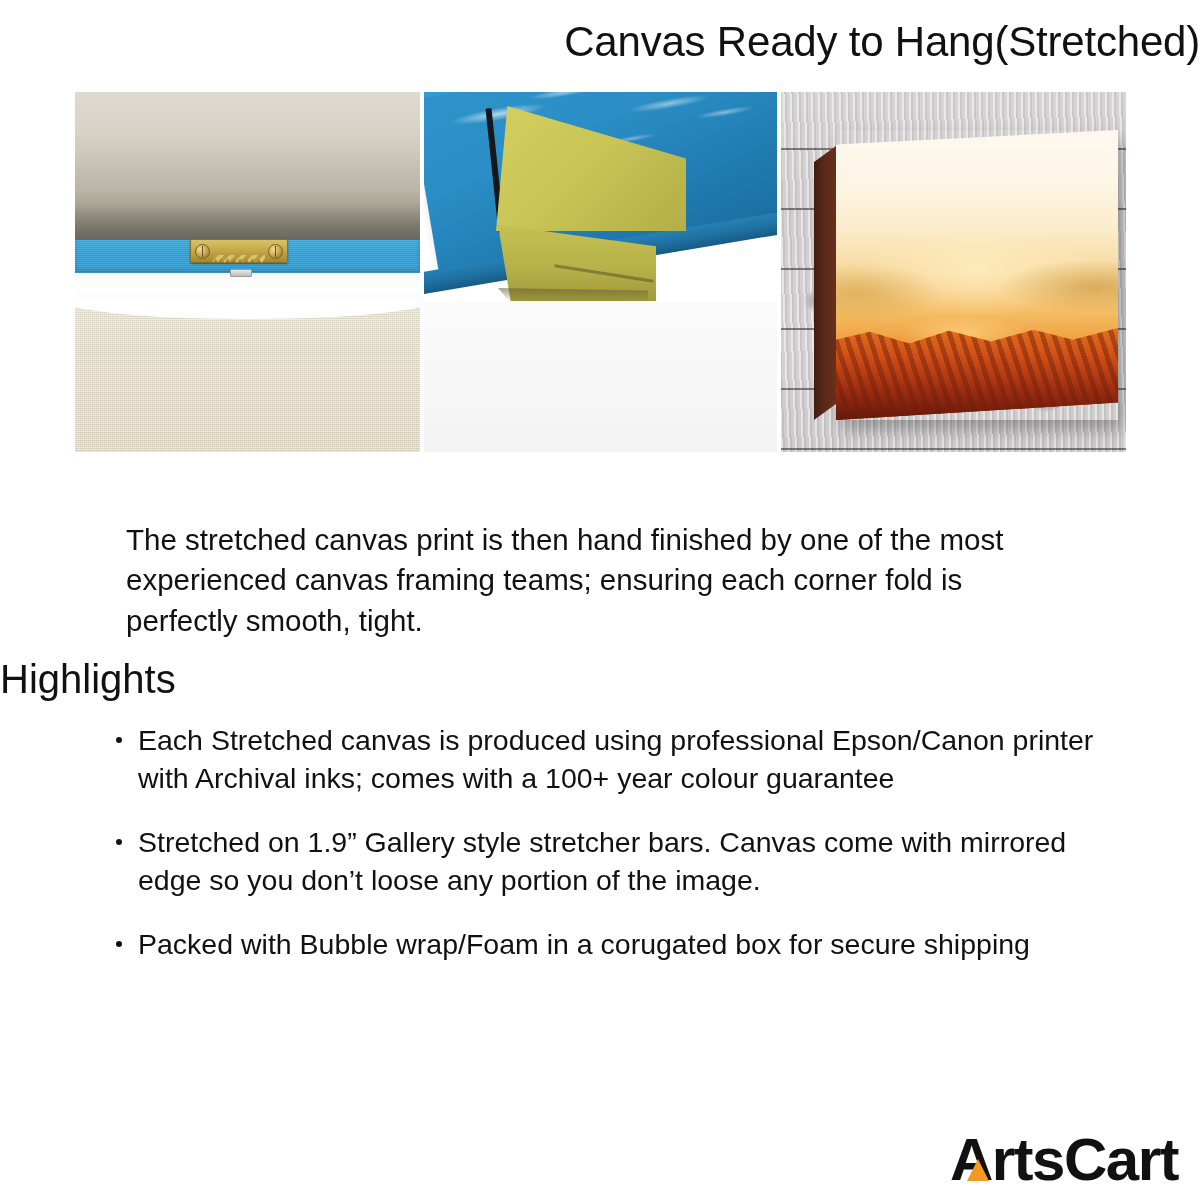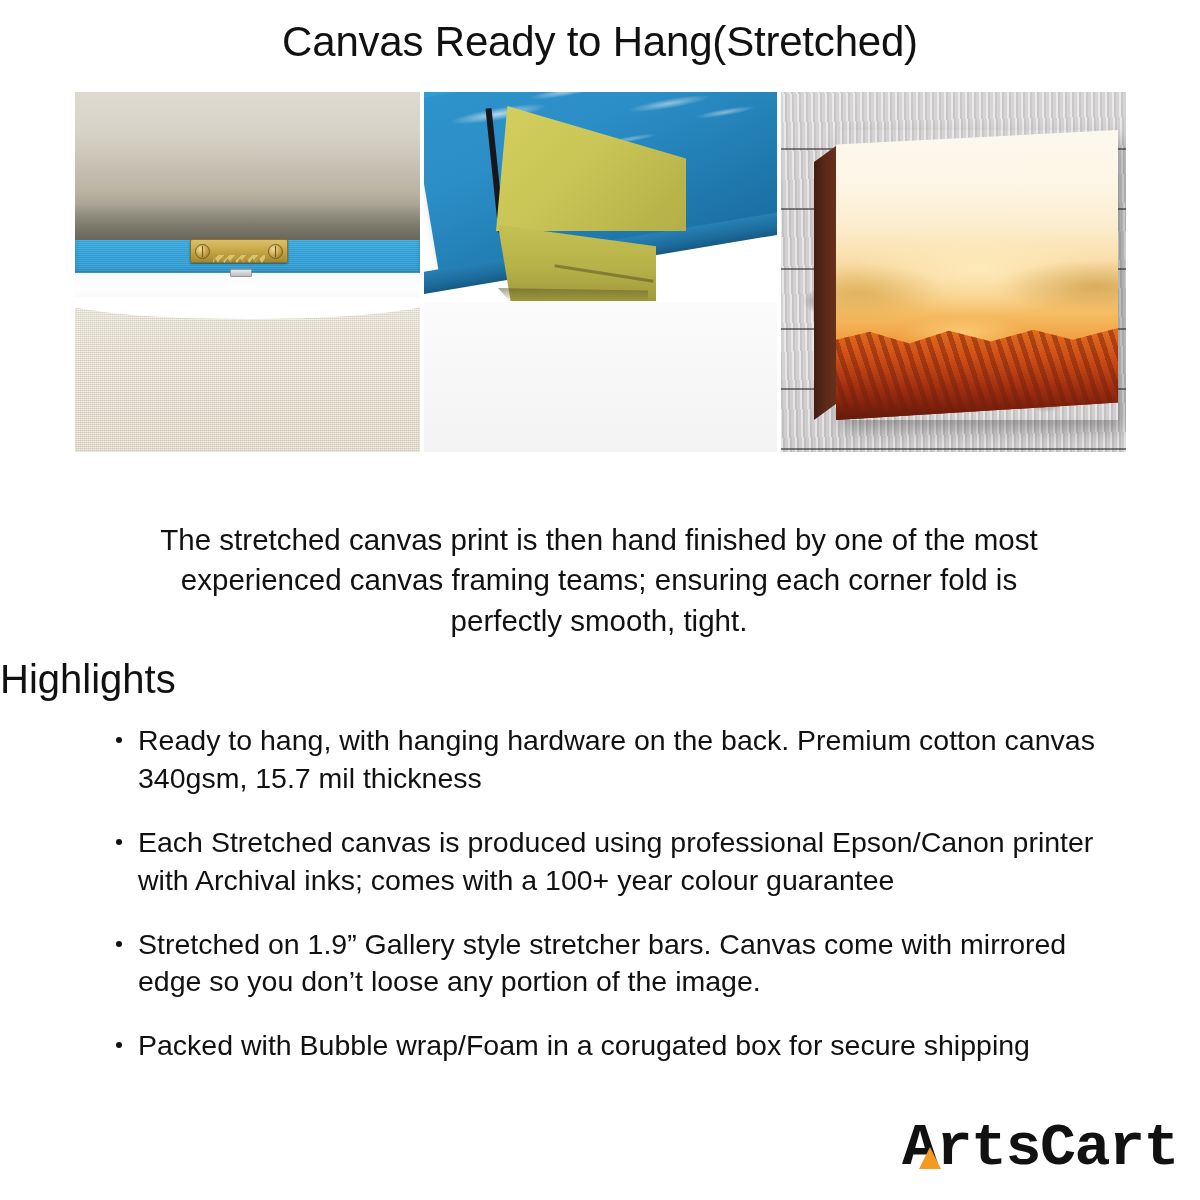--- a/index.html
+++ b/index.html
@@ -11,21 +11,21 @@
     width: 1200px;
     height: 1200px;
     font-family: "Liberation Sans", sans-serif;
     color: #000000;
     overflow: hidden;
     position: relative;
   }
 
   
   .page-title {
-    text-align: center;
+    text-align: right;
     font-size: 42px;
     font-weight: 400;
     letter-spacing: -0.2px;
     line-height: 1.05;
     margin: 0;
     padding-top: 20px;
     color: #111;
   }
 
   
@@ -244,21 +244,20 @@
 
   
   .description {
     position: absolute;
     left: 126px;
     top: 490px;
     width: 946px;
     font-size: 29.5px;
     line-height: 1.38;
     color: #111;
-    text-align: center;
   }
 
   .section-heading {
     position: absolute;
     left: 0; right: 0;
     top: 624px;
     text-align: left;
     font-size: 40px;
     font-weight: 400;
     color: #111;
@@ -289,24 +288,23 @@
     width: 6px;
     height: 6px;
     border-radius: 50%;
     background: #111;
   }
 
   
   .logo {
     position: absolute;
     right: 22px;
-    bottom: 22px;
+    bottom: 10px;
     display: flex;
     align-items: flex-end;
-    font-family: Liberation Mono, monospace;
   }
   .logo-text {
     font-size: 60px;
     font-weight: bold;
     letter-spacing: -1.5px;
     color: #111;
     line-height: 1;
     position: relative;
   }
   .logo-tri {
@@ -368,21 +366,20 @@
     </div>
   </div>
 
 </div>
 
 <p class="description">The stretched canvas print is then hand finished by one of the most experienced canvas framing teams; ensuring each corner fold is perfectly smooth, tight.</p>
 
 <h2 class="section-heading">Highlights</h2>
 
 <ul class="highlights">
-  <li>Ready to hang,  with hanging hardware on the back.  Premium cotton canvas 340gsm, 15.7 mil thickness</li>
   <li>Each Stretched canvas is produced using professional Epson/Canon printer with Archival inks; comes with a 100+ year colour guarantee</li>
   <li>Stretched on 1.9” Gallery style stretcher bars. Canvas come with mirrored edge so you don’t loose any portion of the image.</li>
   <li>Packed with Bubble wrap/Foam in a corugated box for secure shipping</li>
 </ul>
 
 <div class="logo">
   <span class="logo-text">
     <span>ArtsCart</span>
     <span class="logo-tri"></span>
   </span>

